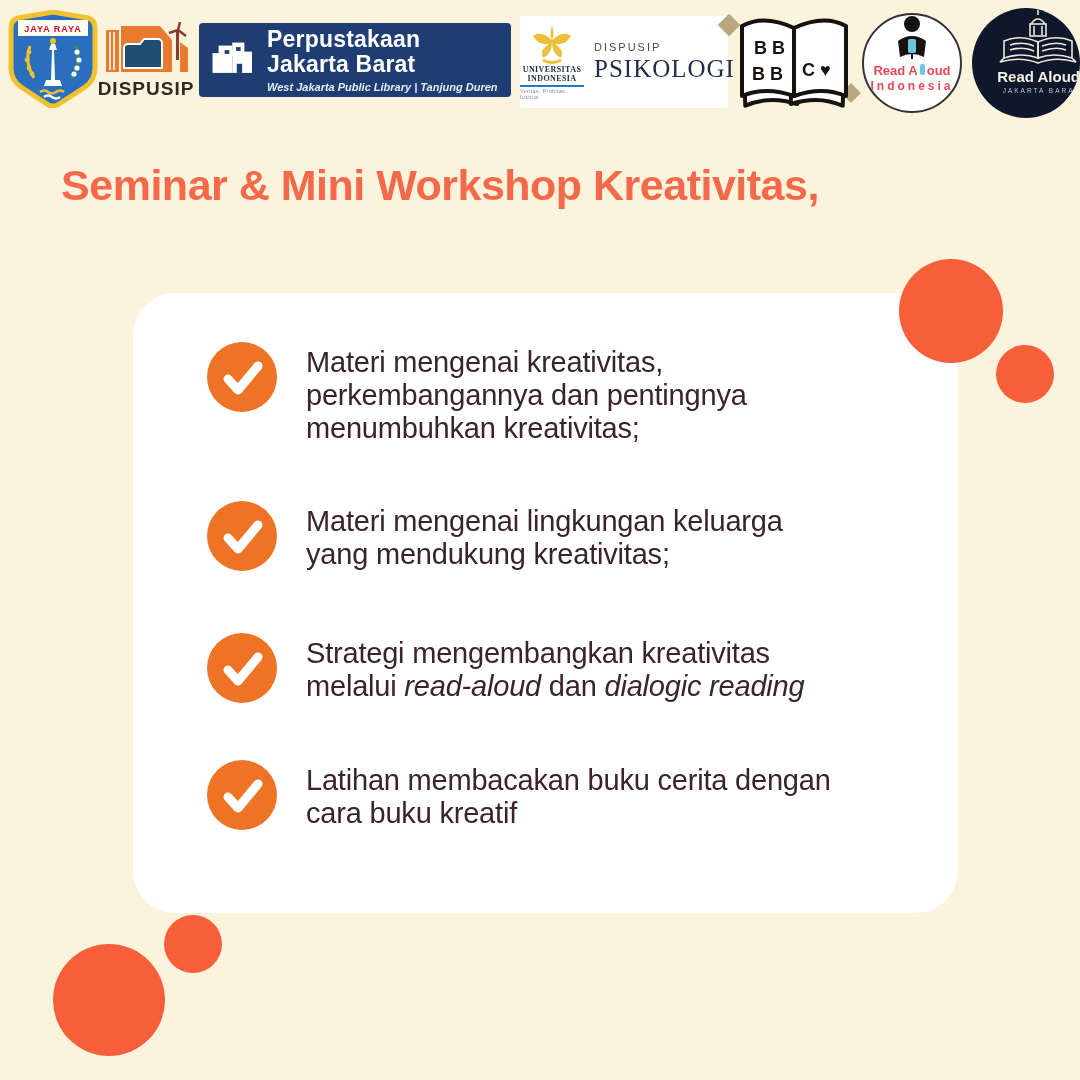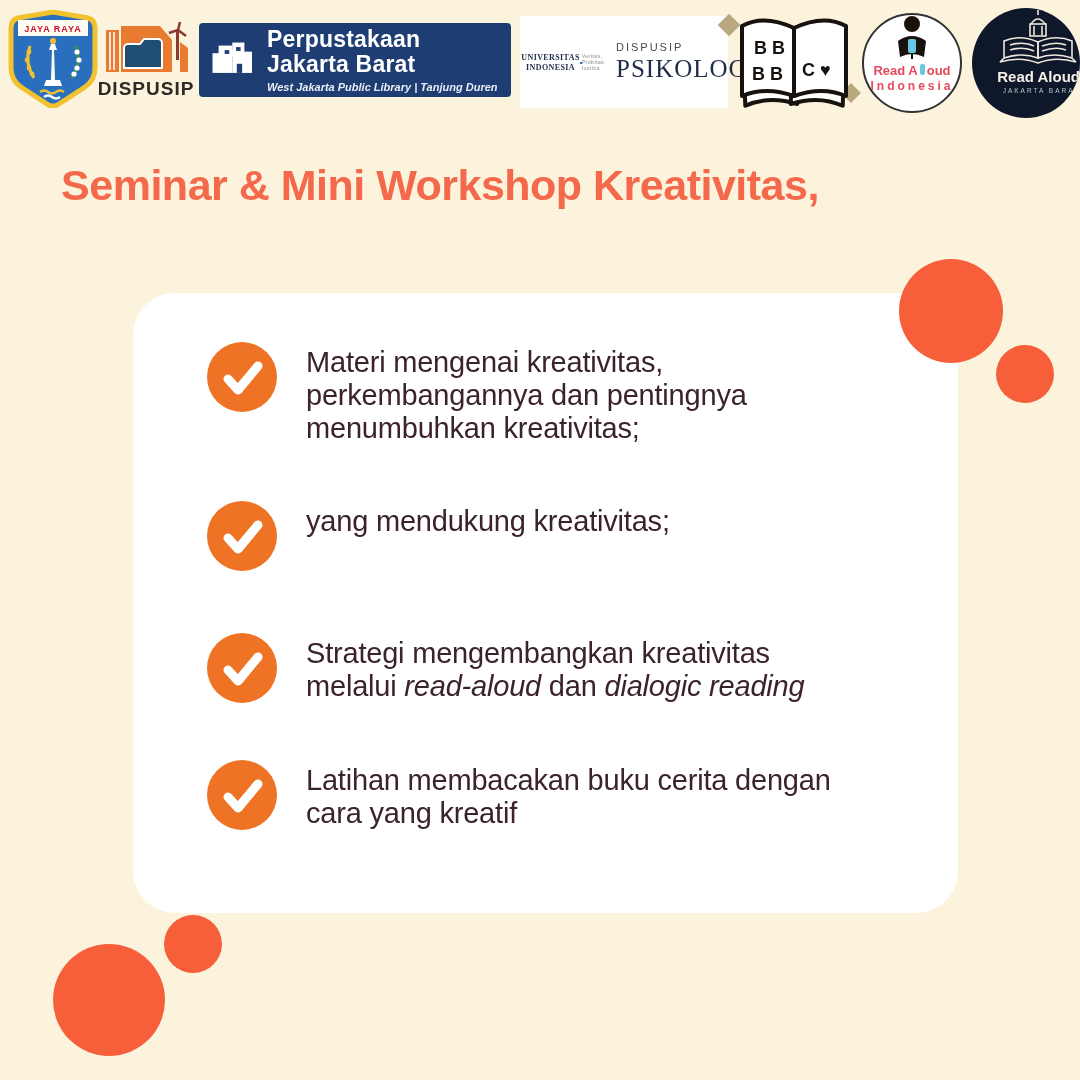--- a/index.html
+++ b/index.html
@@ -23,21 +23,21 @@
     display:flex; align-items:center; gap:12px; padding:0 10px 0 12px; color:#fff;
   }
   .libbanner .txt { display:flex; flex-direction:column; line-height:1.1; }
   .lib-title { font-size:23px; font-weight:bold; letter-spacing:.2px; }
   .lib-sub { font-size:11px; font-style:italic; font-weight:bold; margin-top:4px; color:#E8EDF5; }
 
   .uicard {
     left:520px; top:16px; width:208px; height:92px; background:#fff;
     display:flex; align-items:center; border-radius:2px;
   }
-  .ui-left { width:86px; display:flex; align-items:center; }
+  .ui-left { width:86px; display:flex; flex-direction:column; align-items:center; }
   .ui-name { font-family:"Liberation Serif", serif; font-weight:bold; font-size:8px; letter-spacing:.4px; color:#1F2C49; text-align:center; line-height:1.15; margin-top:1px; }
   .ui-rule { width:64px; height:2px; background:#1D7DC4; margin:2px 0 1px; }
   .ui-motto { font-size:5.5px; color:#8A8F98; letter-spacing:.3px; }
   .ui-bar { width:7px; height:74px; background:#1D7DC4; margin-right:10px; }
   .ui-right { display:flex; flex-direction:column; }
   .ui-fak { font-size:11px; letter-spacing:2px; color:#454A55; margin-bottom:2px; }
   .ui-psi { font-family:"Liberation Serif", serif; font-size:25px; letter-spacing:1px; color:#1F2C49; }
 
   .bbbc { left:730px; top:14px; width:128px; height:98px; }
   .diamond { position:absolute; background:#B9A77F; }
@@ -242,20 +242,21 @@
           <div class="tline"><span>menumbuhkan kreativitas;</span></div>
         </div>
     </div>
     <div class="row row2">
       <div class="checkcircle">
         <svg width="70" height="70" viewBox="0 0 70 70">
             <path d="M21 37 L31 48 L51 24" stroke="#fff" stroke-width="9" fill="none" stroke-linecap="round" stroke-linejoin="round"></path>
           </svg>
       </div>
       <div class="item-text">
+          <div class="tline"><span>Materi mengenai lingkungan keluarga</span></div>
           <div class="tline"><span>yang mendukung kreativitas;</span></div>
         </div>
     </div>
     <div class="row row3">
       <div class="checkcircle">
         <svg width="70" height="70" viewBox="0 0 70 70">
             <path d="M21 37 L31 48 L51 24" stroke="#fff" stroke-width="9" fill="none" stroke-linecap="round" stroke-linejoin="round"></path>
           </svg>
       </div>
       <div class="item-text">
@@ -264,21 +265,21 @@
         </div>
     </div>
     <div class="row row4">
       <div class="checkcircle">
         <svg width="70" height="70" viewBox="0 0 70 70">
             <path d="M21 37 L31 48 L51 24" stroke="#fff" stroke-width="9" fill="none" stroke-linecap="round" stroke-linejoin="round"></path>
           </svg>
       </div>
       <div class="item-text">
           <div class="tline"><span>Latihan membacakan buku cerita dengan</span></div>
-          <div class="tline"><span>cara yang kreatif</span></div>
+          <div class="tline"><span>cara buku kreatif</span></div>
         </div>
     </div>
   </div>
 
   <div class="deco deco-tr-big"></div>
   <div class="deco deco-tr-small"></div>
   <div class="deco deco-bl-big"></div>
   <div class="deco deco-bl-small"></div>
 
 </div>

